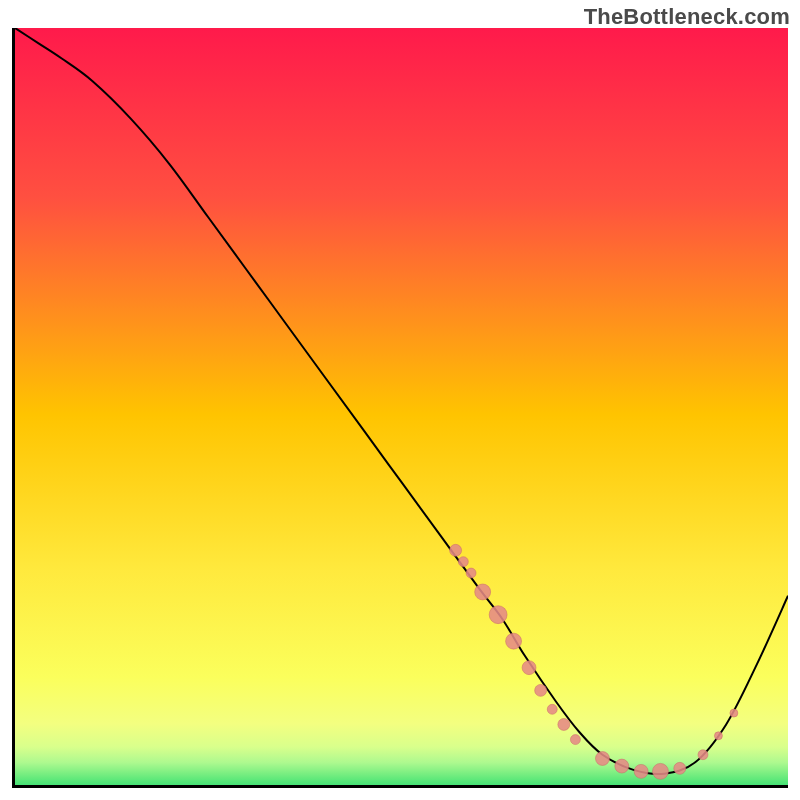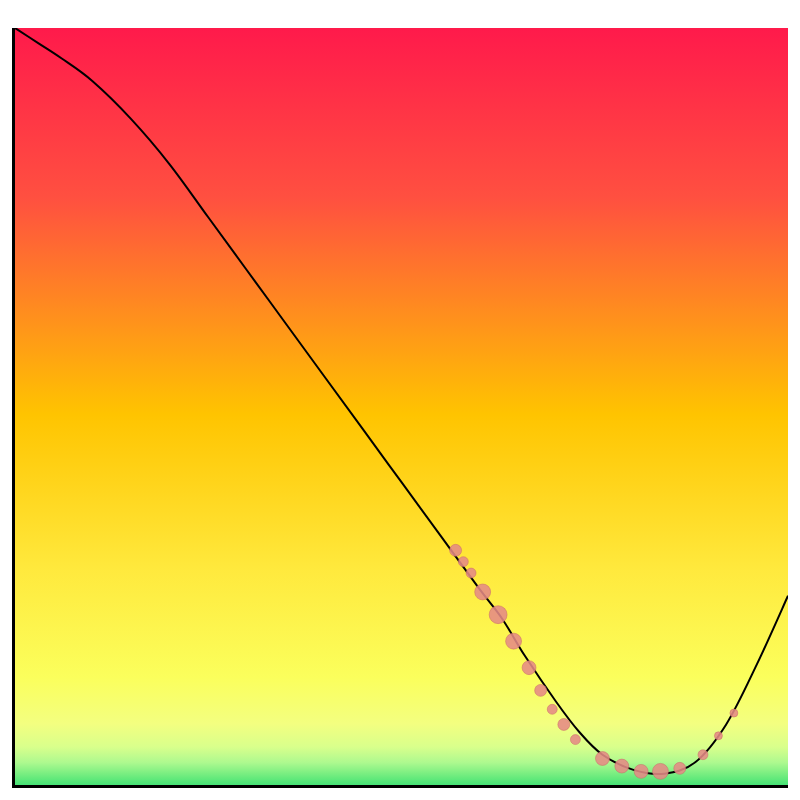--- a/index.html
+++ b/index.html
@@ -44,20 +44,21 @@
     position: absolute;
     inset: 0;
     width: 100%;
     height: 100%;
   }
 </style>
 </head>
 <body>
 
 <div class="container">
+  <div class="watermark">TheBottleneck.com</div>
 
   <div class="plot-frame">
     <svg class="gradient-bg" viewBox="0 0 100 100" preserveAspectRatio="none">
       <defs>
         <linearGradient id="bg-grad" x1="0" y1="0" x2="0" y2="1">
         <stop offset="0%" stop-color="#ff1a4b"></stop>
             <stop offset="22%" stop-color="#ff5040"></stop>
             <stop offset="50%" stop-color="#ffc400"></stop>
             <stop offset="70%" stop-color="#ffe93d"></stop>
             <stop offset="84%" stop-color="#fbff5c"></stop>

